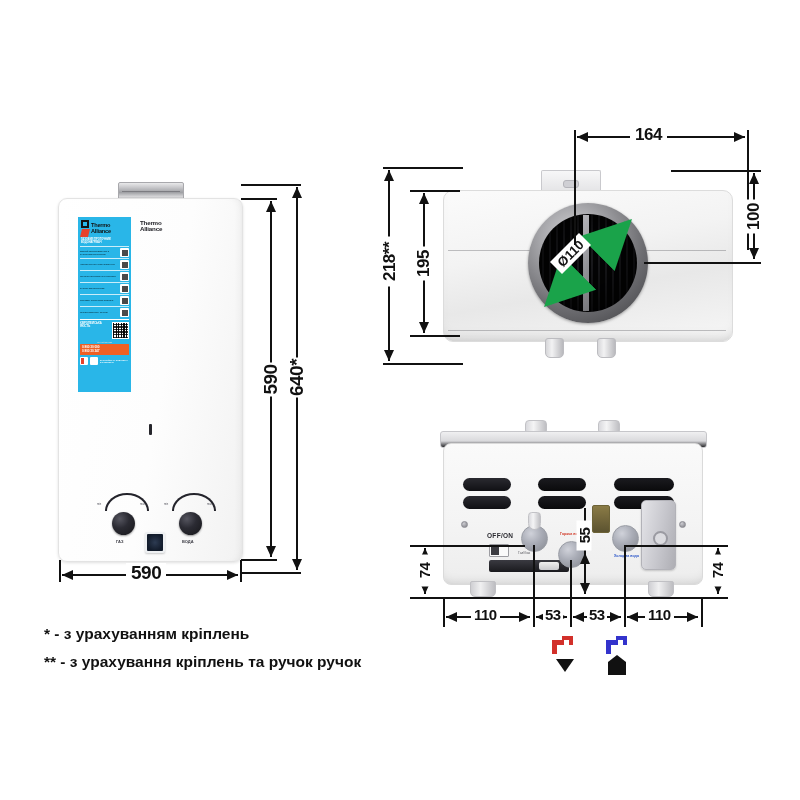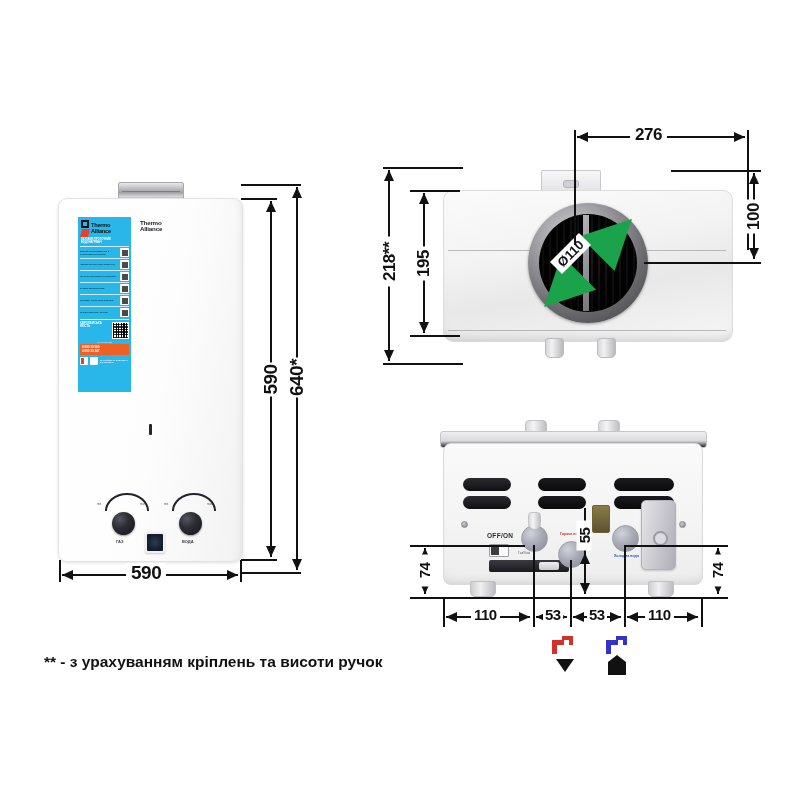--- a/index.html
+++ b/index.html
@@ -360,21 +360,21 @@
     <div class="dia-label" style="left:550px;top:245px;">Ø110</div>
 
     <div class="sv-pipe" style="left:545px;top:338px;width:17px;height:18px;"></div>
     <div class="sv-pipe" style="left:597px;top:338px;width:17px;height:18px;"></div>
 
     <div class="vline abs" style="left:574px;top:130px;height:115px;"></div>
     <div class="vline abs" style="left:747px;top:130px;height:120px;"></div>
     <div class="hline abs" style="left:577px;top:136px;width:168px;"></div>
     <div class="arrowL abs" style="left:577px;top:132px;"></div>
     <div class="arrowR abs" style="left:734px;top:132px;"></div>
-    <div class="dimtext abs" style="left:630px;top:126px;font-size:17px;background:#fff;padding:0 5px;">276</div>
+    <div class="dimtext abs" style="left:630px;top:126px;font-size:17px;background:#fff;padding:0 5px;">164</div>
 
     <div class="hline abs" style="left:671px;top:170px;width:90px;"></div>
     <div class="hline abs" style="left:644px;top:262px;width:117px;"></div>
     <div class="vline abs" style="left:753px;top:173px;height:86px;"></div>
     <div class="arrowU abs" style="left:749px;top:173px;"></div>
     <div class="arrowD abs" style="left:749px;top:248px;"></div>
     <div class="dimtext vtext abs" style="left:736px;top:208px;width:34px;text-align:center;font-size:17px;background:#fff;">100</div>
 
     <div class="hline abs" style="left:410px;top:190px;width:50px;"></div>
     <div class="hline abs" style="left:410px;top:335px;width:50px;"></div>
@@ -493,15 +493,16 @@
       <svg width="26" height="22" viewBox="0 0 26 22">
         <rect x="2" y="6" width="12" height="5" fill="#3333cc"></rect>
         <rect x="2" y="11" width="5" height="9" fill="#3333cc"></rect>
         <rect x="12" y="2" width="11" height="4" fill="#3333cc"></rect>
         <rect x="19" y="2" width="4" height="9" fill="#3333cc"></rect>
       </svg>
     </div>
     <div class="home-up" style="left:608px;top:662px;"></div>
   </div>
 
-  <div class="footnote" style="left:44px;top:653px;">** - з урахуванням кріплень та висоти ручок</div>
+  <div class="footnote" style="left:44px;top:625px;">* - з урахуванням кріплень</div>
+  <div class="footnote" style="left:44px;top:653px;">** - з урахування кріплень та ручок ручок</div>
 
 </div>
 
 </body></html>

